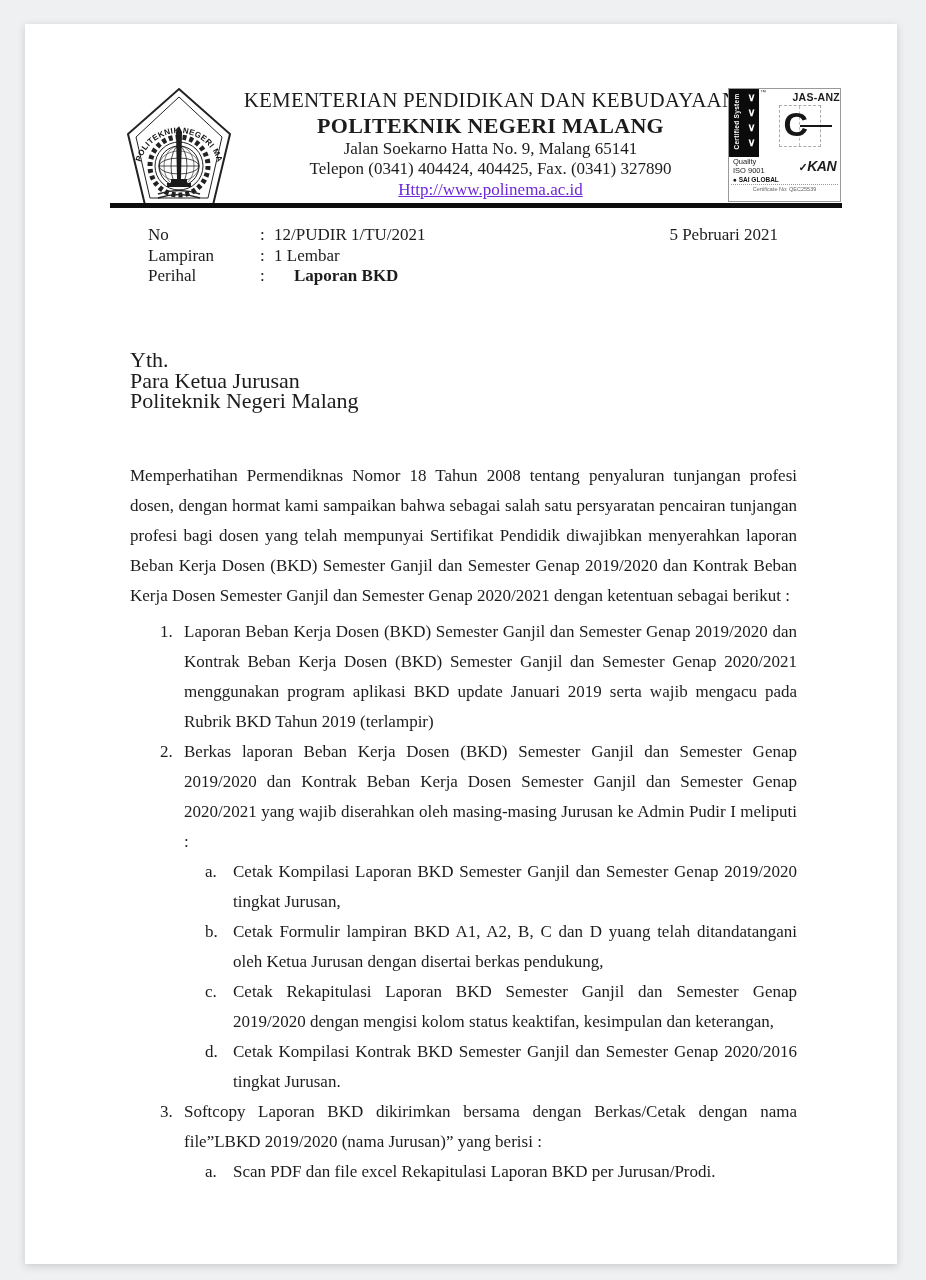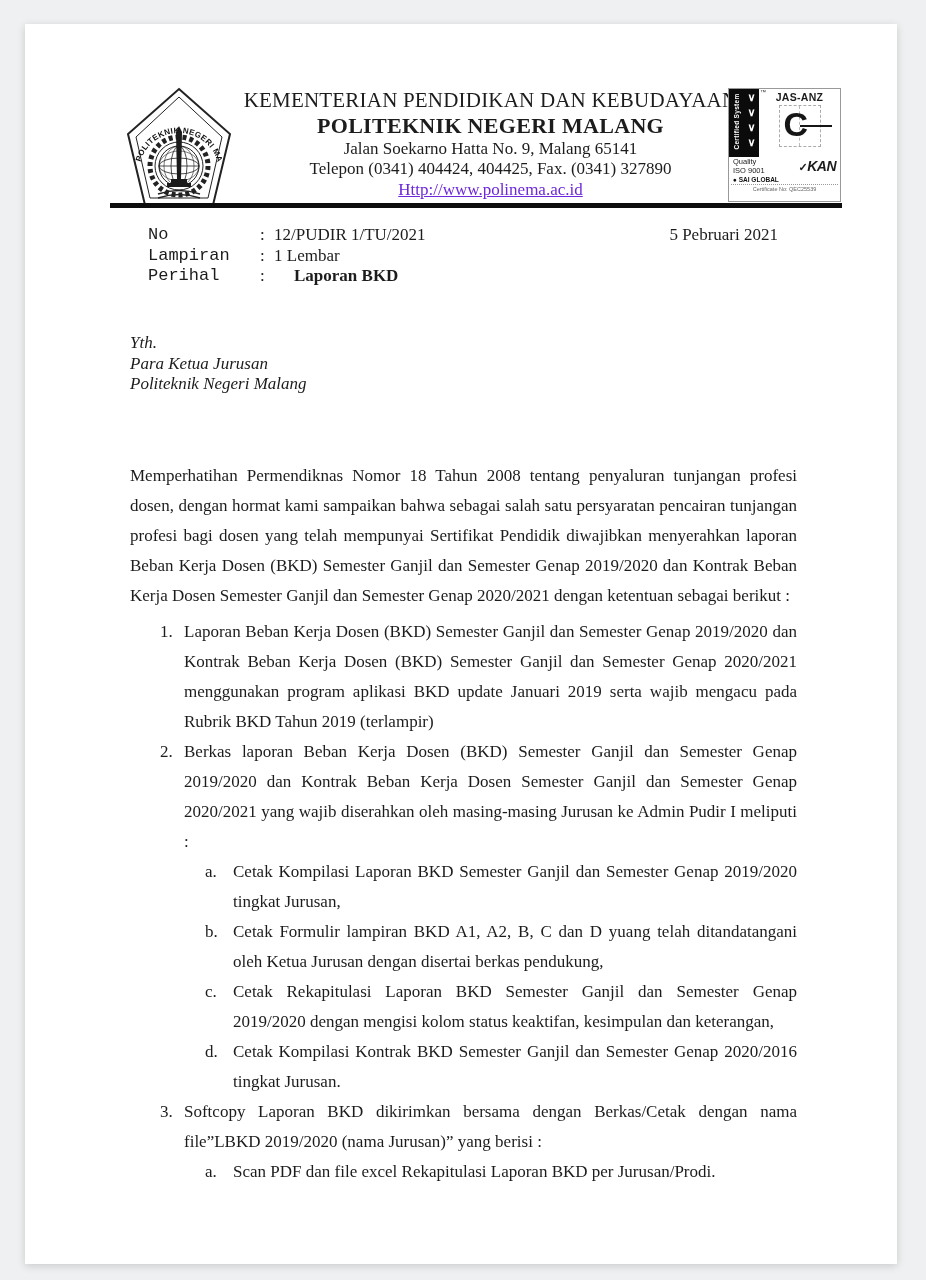--- a/index.html
+++ b/index.html
@@ -30,42 +30,42 @@
   .badge{position:absolute;left:703px;top:64px;width:113px;height:114px;
          border:1px solid #999;font-family:"Liberation Sans",sans-serif;background:#fff;box-sizing:border-box;}
   .b-top{height:68px;display:flex;}
   .b-black{width:30px;height:68px;background:#0b0b0b;position:relative;overflow:hidden;}
   .b-vert{position:absolute;top:29px;left:-24px;width:62px;transform:rotate(-90deg);
           font-size:6.5px;font-weight:bold;color:#fff;text-align:center;letter-spacing:.3px;white-space:nowrap;}
   .b-chev{position:absolute;right:1px;top:1px;width:13px;text-align:center;color:#fff;
           font-weight:bold;font-size:11px;line-height:15px;}
   .b-right{flex:1;position:relative;padding-top:1px;}
   .b-tm{position:absolute;left:1px;top:0;font-size:6px;color:#333;}
-  .b-jasanz{text-align:center;font-size:10.5px;font-weight:bold;letter-spacing:.3px;margin-top:1px;}
+  .b-jasanz{text-align:right;font-size:10.5px;font-weight:bold;letter-spacing:.3px;margin-top:1px;}
   .c-box{position:relative;width:40px;height:40px;margin:2px auto 0;
          border:1px dashed #aaa;}
   .c-glyph{position:absolute;left:4px;top:-1px;font-size:34px;font-weight:900;
            font-family:"Liberation Sans",sans-serif;color:#161616;}
   .c-hline{position:absolute;top:19px;left:20px;width:32px;height:2px;background:#161616;}
   .c-vdash{position:absolute;left:19px;top:0;height:40px;width:0;border-left:1px dashed #bbb;}
   .b-mid{display:flex;justify-content:space-between;align-items:flex-start;padding:1px 4px 0;}
   .b-quality{font-size:7.5px;line-height:8.5px;color:#222;}
   .b-kan{font-size:14px;font-weight:bold;font-style:italic;letter-spacing:-.5px;margin-left:24px;}
   .b-kan .chk{font-style:normal;font-size:11px;}
   .b-sai{font-size:6.5px;font-weight:bold;padding:1px 4px 1px;color:#111;}
   .b-cert{border-top:1px dotted #999;margin:0 2px;font-size:5.5px;color:#666;text-align:center;padding-top:1px;}
   
   .meta{position:absolute;left:123px;top:201px;font-size:17px;line-height:20.5px;}
   .meta-row{display:flex;}
-  .meta-label{width:112px;font-family:Liberation Mono, monospace;}
+  .meta-label{width:112px;}
   .meta-colon{width:14px;}
   .bold{font-weight:bold;margin-left:20px;}
   .date{position:absolute;top:201px;right:119px;font-size:17px;}
   
-  .recipient{position:absolute;left:105px;top:309px;font-size:17px;line-height:20.5px;font-style:italic;}
+  .recipient{position:absolute;left:105px;top:326px;font-size:22px;line-height:20.5px;}
   
   .body{position:absolute;left:105px;top:437px;width:667px;font-size:17px;}
   .opening{text-align:justify;line-height:30px;}
   .list{margin-top:6px;}
   .li{display:flex;line-height:30px;}
   .li .txt{text-align:justify;flex:1;}
   .l1{margin-left:30px;}
   .l1 .mk{width:24px;flex:0 0 24px;}
   .l2{margin-left:75px;}
   .l2 .mk{width:28px;flex:0 0 28px;}

